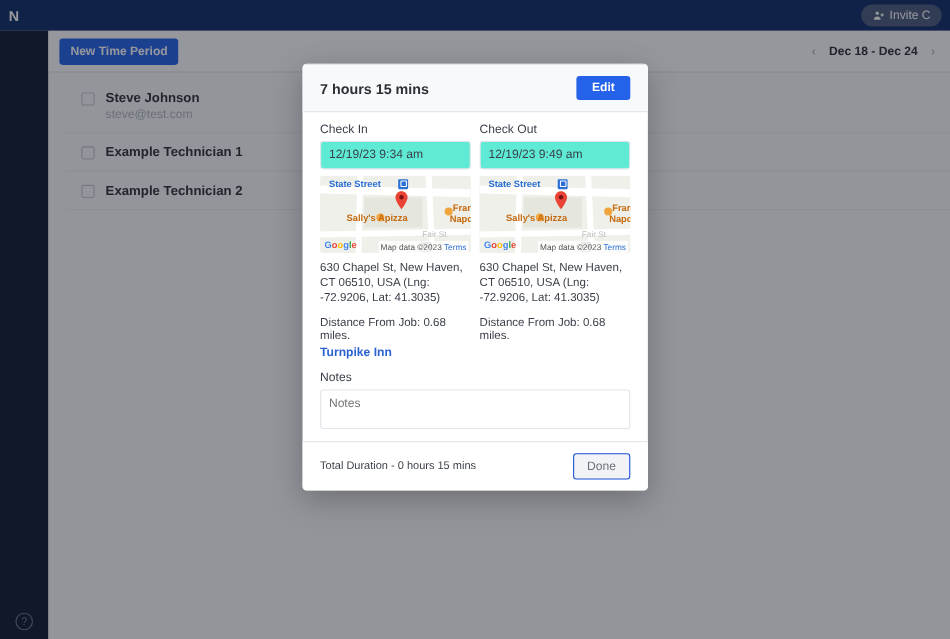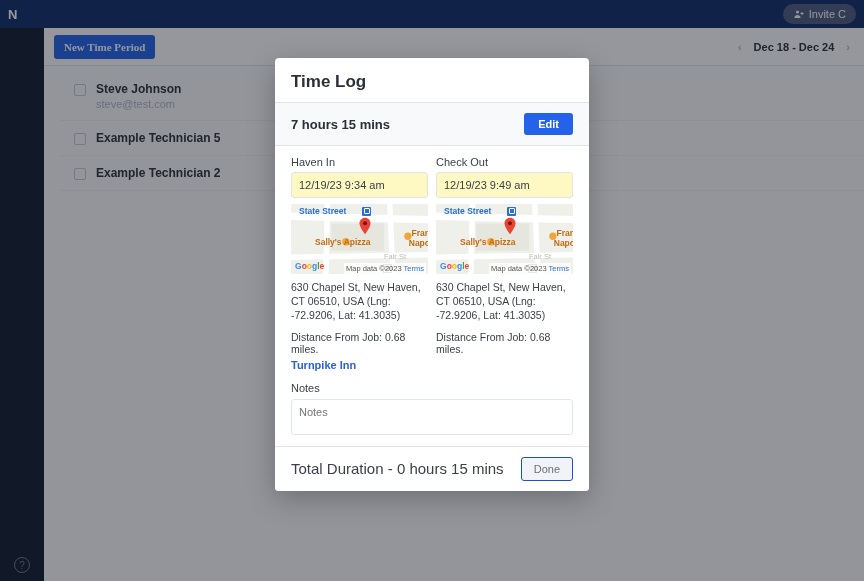--- a/index.html
+++ b/index.html
@@ -16,49 +16,49 @@
   html, body { margin:0; padding:0; height:100%; font-family: Arial, Helvetica, sans-serif; background:#f5f6f8; color:var(--text); font-size:12px; }
   
   .topbar { position:absolute; top:0; left:0; right:0; height:28px; background:var(--blue-dark); color:#fff; display:flex; align-items:center; justify-content:space-between; padding:0 8px; font-size:11px;}
   .topbar .logo-frag { font-weight:bold; font-size:13px; }
   .invite-btn { background:#4b5a7d; color:#fff; border:none; border-radius:12px; padding:4px 10px; font-size:11px; display:flex; align-items:flex-start; gap:4px; cursor:pointer;}
   .invite-btn svg { width:12px; height:12px; }
   .sidebar { position:absolute; top:28px; left:0; bottom:0; width:44px; background:#0f1a2e; }
   .sidebar .help { position:absolute; bottom:8px; left:50%; transform:translateX(-50%); width:16px; height:16px; border-radius:50%; border:1px solid #6b7590; color:#6b7590; font-size:10px; display:flex; align-items:center; justify-content:center;}
   .content { position:absolute; top:28px; left:44px; right:0; bottom:0; background:#fbfbfd; overflow:hidden;}
   .toolbar { height:38px; display:flex; align-items:center; padding:0 10px; border-bottom:1px solid var(--grey-border); background:#fff;}
-  .new-time { background:#2362e9; color:#fff; border:none; padding:6px 10px; font-size:11px; border-radius:3px; font-weight:bold; cursor:pointer;font-family:Liberation Serif, serif;}
+  .new-time { background:#2362e9; color:#fff; border:none; padding:6px 10px; font-size:11px; border-radius:3px; font-weight:bold; cursor:pointer;}
   .date-nav { margin-left:auto; display:flex; align-items:center; gap:8px; font-size:11px; font-weight:bold; color:#2b2f36;}
   .date-nav .arrow { color:#b5b9c2; cursor:pointer; padding:4px;}
   .list { padding:6px 0 0 16px;}
   .row { display:flex; align-items:flex-start; padding:10px 14px; border-bottom:1px solid #eff0f4;}
   .row .chk { width:12px; height:12px; border:1px solid #c5c9d2; border-radius:2px; margin-right:10px; margin-top:2px; flex:none;}
   .row .name { font-weight:bold; font-size:12px; }
   .row .email { font-size:11px; color:#b2b7c2; margin-top:2px;}
   
   .overlay { position:absolute; inset:0; background:rgba(20,25,35,0.45); display:flex; align-items:flex-start; justify-content:center; padding-top:58px;}
   .modal { width:314px; background:#fff; border-radius:4px; box-shadow:0 8px 28px rgba(0,0,0,0.25); overflow:hidden;}
   .modal-title { font-size:17px; font-weight:bold; padding:14px 16px 10px 16px;}
   .modal-sub { background:#f8f9fb; border-top:1px solid var(--grey-border); border-bottom:1px solid var(--grey-border); padding:10px 16px; display:flex; align-items:center; justify-content:space-between;}
   .modal-sub .dur { font-weight:bold; font-size:13px;}
   .edit-btn { background:#2362e9; color:#fff; border:none; border-radius:3px; padding:5px 14px; font-size:11px; font-weight:bold; cursor:pointer;}
   .modal-body { padding:10px 16px 8px 16px;}
   .twocol { display:flex; gap:8px; }
   .col { flex:1; min-width:0;}
   .lbl { font-size:11px; color:#3a3f49; margin-bottom:4px;}
-  .field { width:100%; padding:6px 7px; border:1px solid var(--grey-border); border-radius:3px; font-size:11px; color:#3a3f49; background:#fef9c3;}
+  .field { width:100%; padding:6px 7px; border:1px solid var(--grey-border); border-radius:3px; font-size:11px; color:#3a3f49; background:#5eead4;}
   .mapimg { width:100%; height:70px; background:var(--map-bg); border-radius:2px; margin-top:6px; position:relative; overflow:hidden;}
   .mapimg svg { position:absolute; inset:0; width:100%; height:100%;}
   .addr { font-size:10.5px; color:#3a3f49; line-height:1.35; margin-top:6px;}
   .dist { font-size:10.5px; color:#3a3f49; margin-top:8px;}
   .section-lbl { font-size:11px; color:#3a3f49; margin-top:12px;}
   .joblink { color:var(--link); font-weight:bold; font-size:11px; margin-top:4px; display:inline-block; text-decoration:none; cursor:pointer;}
   .notesbox { width:100%; height:36px; border:1px solid var(--grey-border); border-radius:3px; margin-top:5px; padding:6px 7px; font-size:11px; color:#b7bbc4; background:#fff; resize:none; font-family:inherit;}
   .modal-foot { border-top:1px solid var(--grey-border); padding:10px 16px; display:flex; align-items:center; justify-content:space-between; background:#fff;}
-  .modal-foot .tot { font-size:15px; color:#3a3f49;}
+  .modal-foot .tot { font-size:10px; color:#3a3f49;}
   .done-btn { background:#f2f3f6; border:1px solid #1d4ed8; color:#6a6f78; border-radius:3px; padding:5px 12px; font-size:11px; cursor:pointer;}
   .state-st { position:absolute; top:2px; left:8px; font-size:8.5px; color:#2a6fd6; font-weight:bold; display:flex; align-items:center; gap:16px;}
   .sub-icon { width:9px; height:9px; background:#2a6fd6; border-radius:1px; display:inline-block; position:relative;}
   .sub-icon::after{content:"";position:absolute;inset:1.5px;border:1px solid #fff;border-radius:1px;}
   .sally { position:absolute; color:#c56a10; font-size:8.5px; font-weight:bold; white-space:nowrap;}
   .fran { position:absolute; color:#c56a10; font-size:8.5px; font-weight:bold; white-space:nowrap;}
   .googly { position:absolute; left:4px; bottom:3px; font-size:8.5px; font-weight:bold; }
   .googly span:nth-child(1){color:#4285F4}
   .googly span:nth-child(2){color:#EA4335}
   .googly span:nth-child(3){color:#FBBC05}
@@ -100,44 +100,43 @@
     <div class="row">
       <div class="chk"></div>
       <div>
         <div class="name">Steve Johnson</div>
         <div class="email">steve@test.com</div>
       </div>
     </div>
     <div class="row">
       <div class="chk"></div>
       <div>
-        <div class="name">Example Technician 5</div>
+        <div class="name">Example Technician 1</div>
       </div>
     </div>
     <div class="row">
       <div class="chk"></div>
       <div>
         <div class="name">Example Technician 2</div>
       </div>
     </div>
   </div>
 </div>
 
 <div class="overlay">
   <div class="modal">
-    <div class="modal-title">Time Log</div>
     <div class="modal-sub">
       <div class="dur">7 hours 15 mins</div>
       <button class="edit-btn">Edit</button>
     </div>
     <div class="modal-body">
       <div class="twocol">
 
         <div class="col">
-          <div class="lbl">Haven In</div>
+          <div class="lbl">Check In</div>
           <input class="field" value="12/19/23 9:34 am" style="">
           <div class="mapimg">
             <svg viewBox="0 0 150 70">
               <rect width="150" height="70" fill="#eef0e9"></rect>
               <path d="M-5 10 L160 14" stroke="#fff" stroke-width="8"></path>
               <path d="M-5 55 L160 52" stroke="#fff" stroke-width="6"></path>
               <path d="M40 -5 L38 80" stroke="#fff" stroke-width="6"></path>
               <path d="M108 -5 L112 80" stroke="#fff" stroke-width="6"></path>
               <rect x="44" y="18" width="58" height="30" fill="#e5e7df"></rect>
               <circle cx="60" cy="38" r="4" fill="#f2a53c"></circle>

